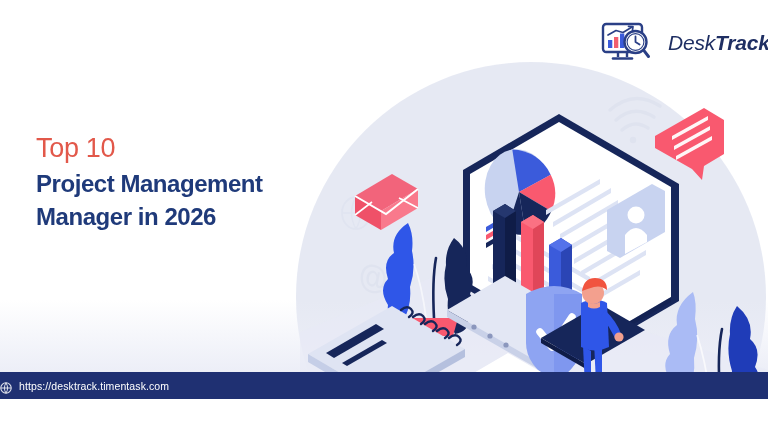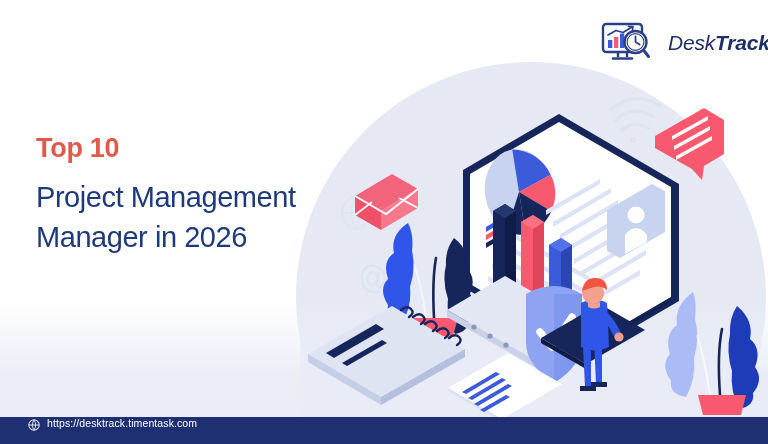--- a/index.html
+++ b/index.html
@@ -4,21 +4,21 @@
 <style>
   * { margin:0; padding:0; box-sizing:border-box; }
   html,body { width:768px; height:444px; overflow:hidden; }
   body {
     font-family:"Liberation Sans", sans-serif;
     background:#ffffff;
     position:relative;
   }
   .banner {
     position:absolute; inset:0;
-    width:768px; height:444px;
+    width:768px; height:399px;
     background:#ffffff;
     overflow:hidden;
   }
 
   
   .bg-circle {
     position:absolute;
     left:296px; top:62px;
     width:470px; height:470px;
     border-radius:50%;
@@ -40,43 +40,43 @@
   .logo-mark { position:relative; width:62px; height:44px; }
   .logo-text {
     font-size:21px; font-style:italic; color:#1f2f63;
     letter-spacing:-.2px; white-space:nowrap;
   }
   .logo-text .b { font-weight:bold; }
 
   
   .headline { position:absolute; left:36px; top:134px; width:360px; }
   .kicker {
-    font-size:27px; font-weight:bold; color:#e2584a;
-    letter-spacing:-.3px; line-height:1.08; margin-bottom:15px;
+    font-size:27px; font-weight:normal; color:#e2584a;
+    letter-spacing:-.3px; line-height:1.08; margin-bottom:5px;
   }
   .title {
-    font-size:29px; font-weight:normal; color:#1f3a7a;
+    font-size:24px; font-weight:bold; color:#1f3a7a;
     line-height:1.36; letter-spacing:-.45px;
   }
   .title span { display:block; }
 
   
   .at-mark {
     position:absolute; left:357px; top:258px;
     font-size:33px; color:#dfe3ef; font-weight:bold;
     transform:skewY(12deg) scaleX(.88);
   }
 
   
   .footer {
     position:absolute; left:0; bottom:0;
     width:768px; height:27px;
     background:#1f3072;
-    display:flex; 
-    padding-left:28px; gap:7px;
+    display:flex; align-items:center;
+    gap:7px;
   }
   .footer-url { font-size:10.5px; color:#ffffff; letter-spacing:.1px; }
   .globe-icon { width:12px; height:12px; flex:0 0 12px; opacity:.85; }
 
   
   .illustration { position:absolute; left:300px; top:70px; width:468px; height:350px; }
   .illustration svg { display:block; width:100%; height:100%; }
 </style>
 </head>
 <body>

